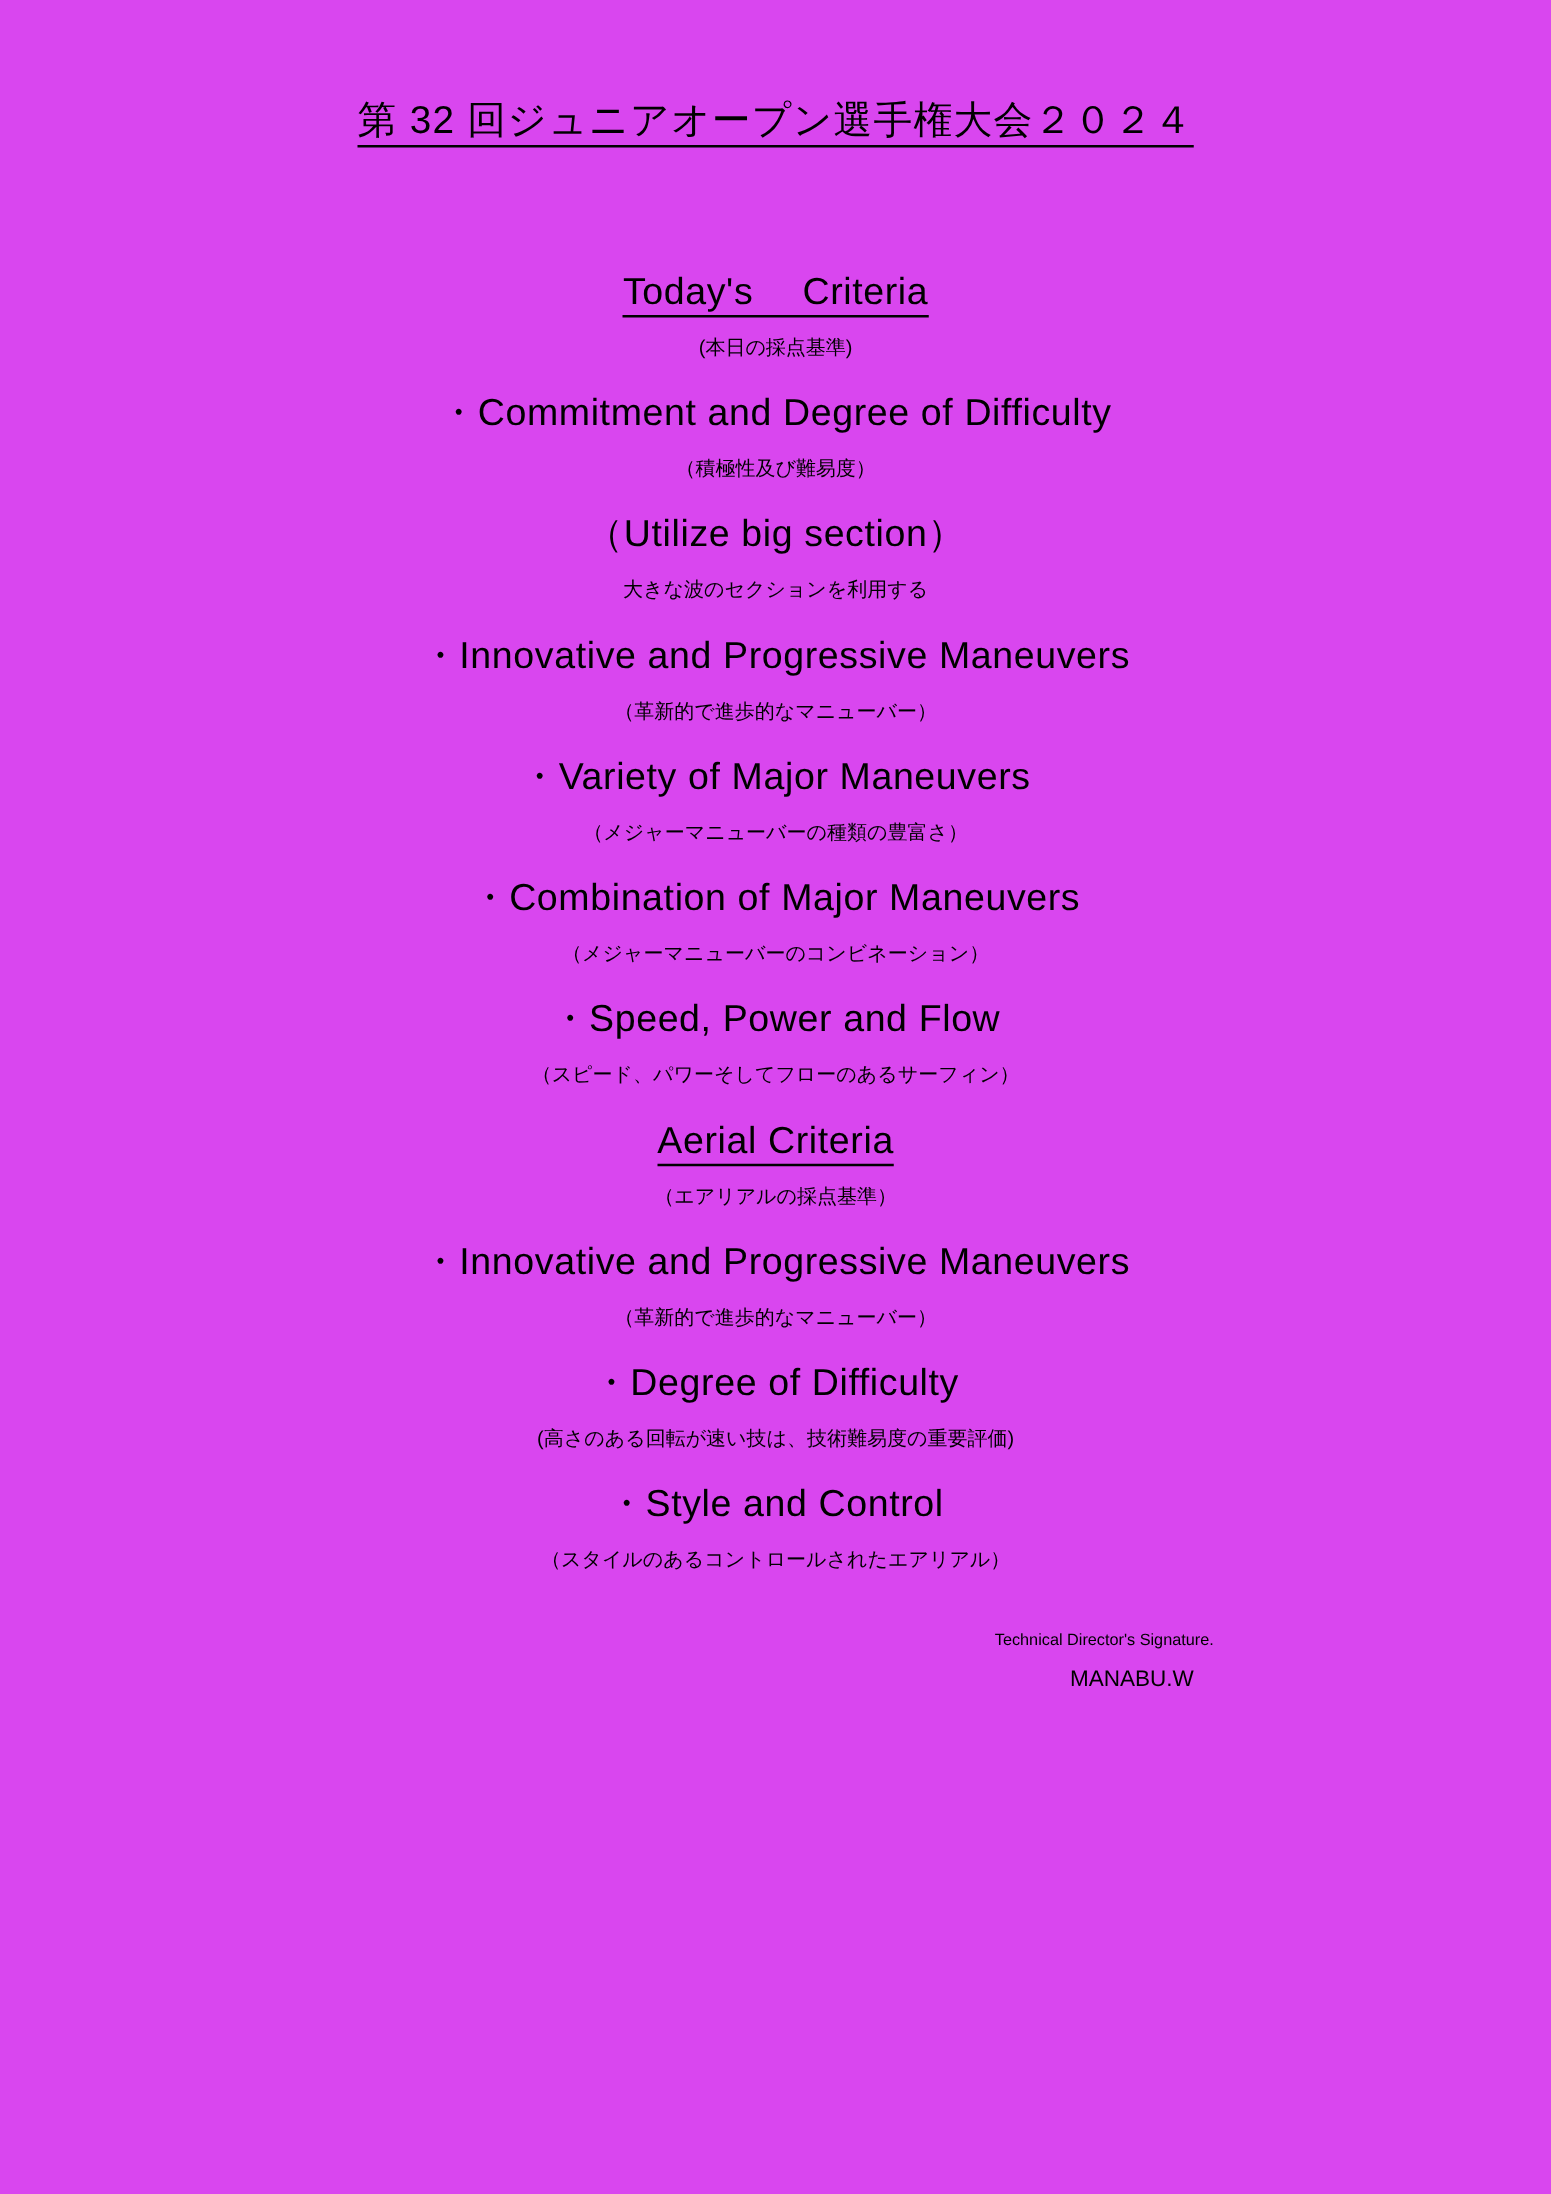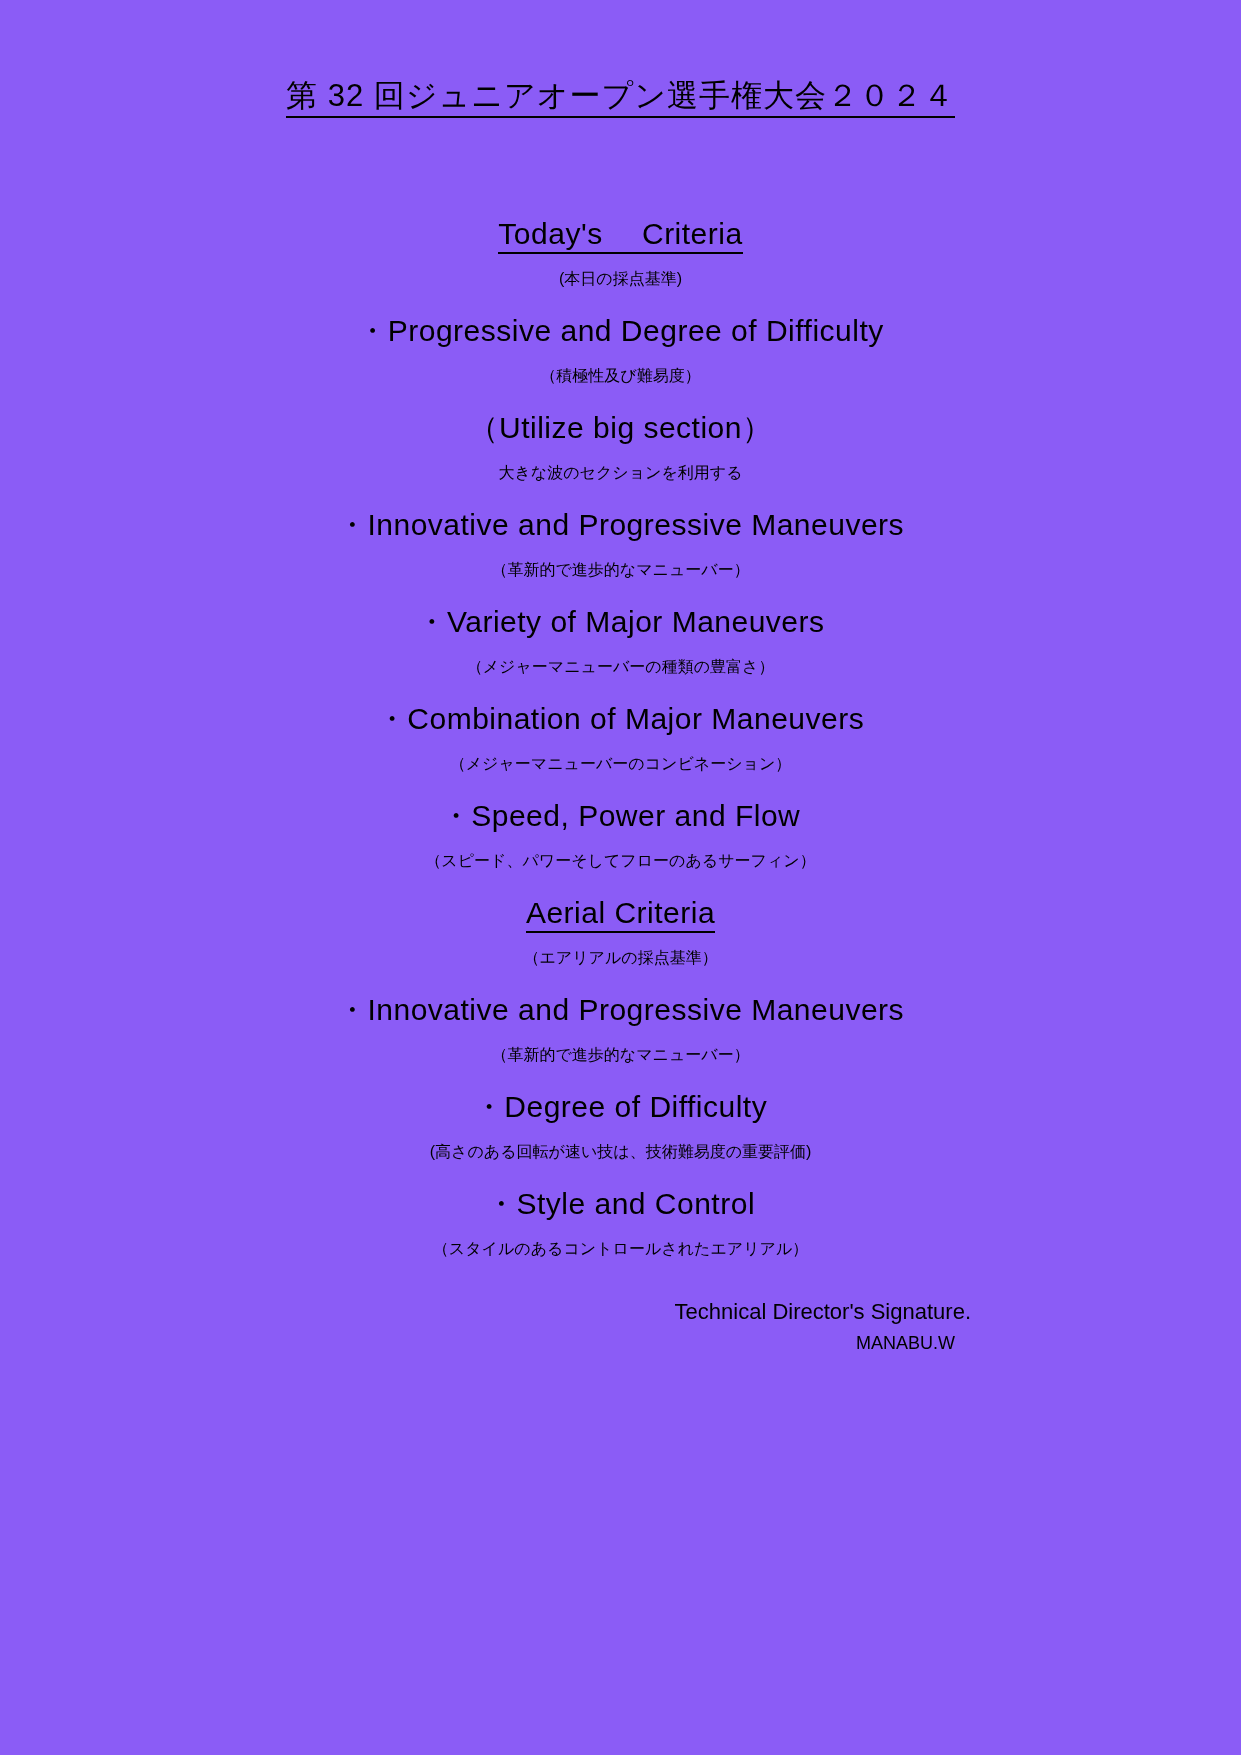--- a/index.html
+++ b/index.html
@@ -8,21 +8,21 @@
     width: 1241px;
     height: 1755px;
     overflow: hidden;
     font-family: "Liberation Sans", "DejaVu Sans", sans-serif;
     color: #000000;
     position: relative;
   }
   .page {
     width: 1241px;
     height: 1755px;
-    background: #8b5cf6;
+    background: #d946ef;
     padding-top: 76px;
     text-align: center;
   }
   .doc-title {
     font-size: 31px;
     line-height: 40px;
     margin-bottom: 100px;
     letter-spacing: 1px;
     font-weight: 400;
   }
@@ -48,21 +48,21 @@
     margin-top: 16px;
     margin-bottom: 23px;
     font-weight: 400;
   }
   .signature {
     text-align: right;
     margin-top: 15px;
     padding-right: 270px;
   }
   .sig-line1 {
-    font-size: 22px;
+    font-size: 13px;
     line-height: 24px;
     margin-top: 40px;
   }
   .sig-line2 {
     font-size: 18px;
     line-height: 24px;
     margin-top: 7px;
     padding-right: 16px;
   }
 </style>
@@ -74,21 +74,21 @@
   <div class="doc-title">
     <span class="u">第 32 回ジュニアオープン選手権大会２０２４</span>
   </div>
 
   <div class="sec">
     <div class="sec-heading"><span class="u">Today's　 Criteria</span></div>
     <div class="sec-sub">(本日の採点基準)</div>
   </div>
 
   <div class="sec">
-    <div class="sec-heading">・Progressive and Degree of Difficulty</div>
+    <div class="sec-heading">・Commitment and Degree of Difficulty</div>
     <div class="sec-sub">（積極性及び難易度）</div>
   </div>
 
   <div class="sec">
     <div class="sec-heading">（Utilize big section）</div>
     <div class="sec-sub">大きな波のセクションを利用する</div>
   </div>
 
   <div class="sec">
     <div class="sec-heading">・Innovative and Progressive Maneuvers</div>

